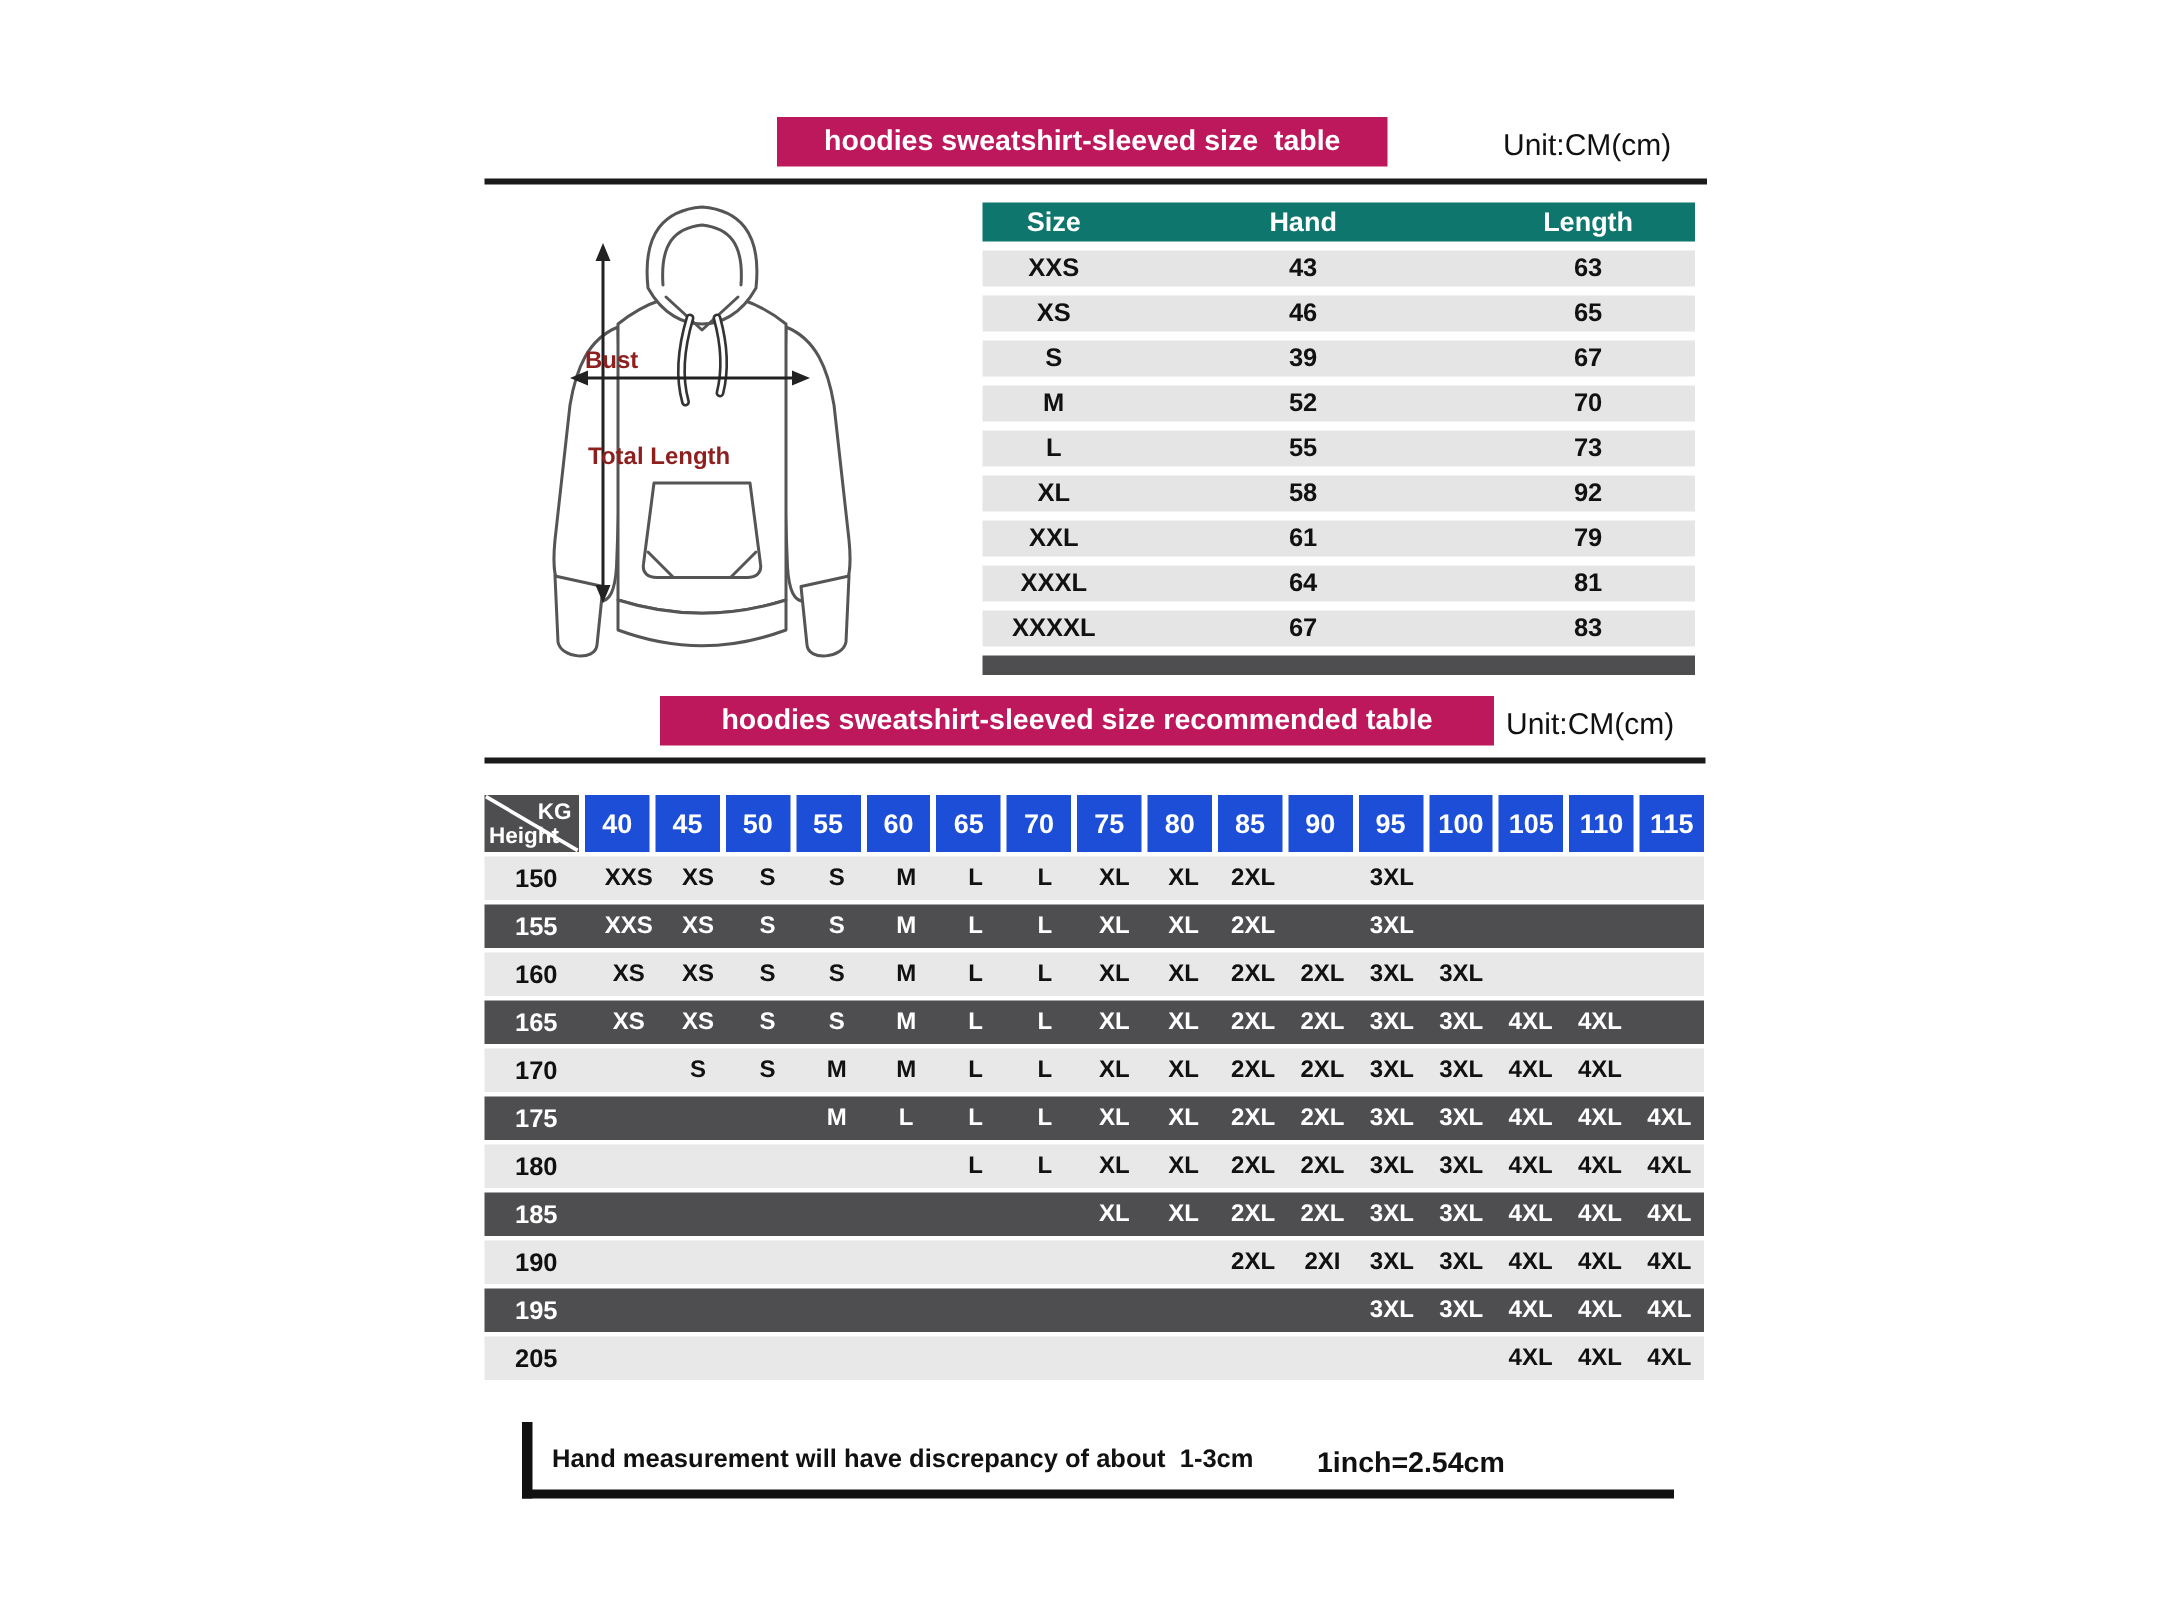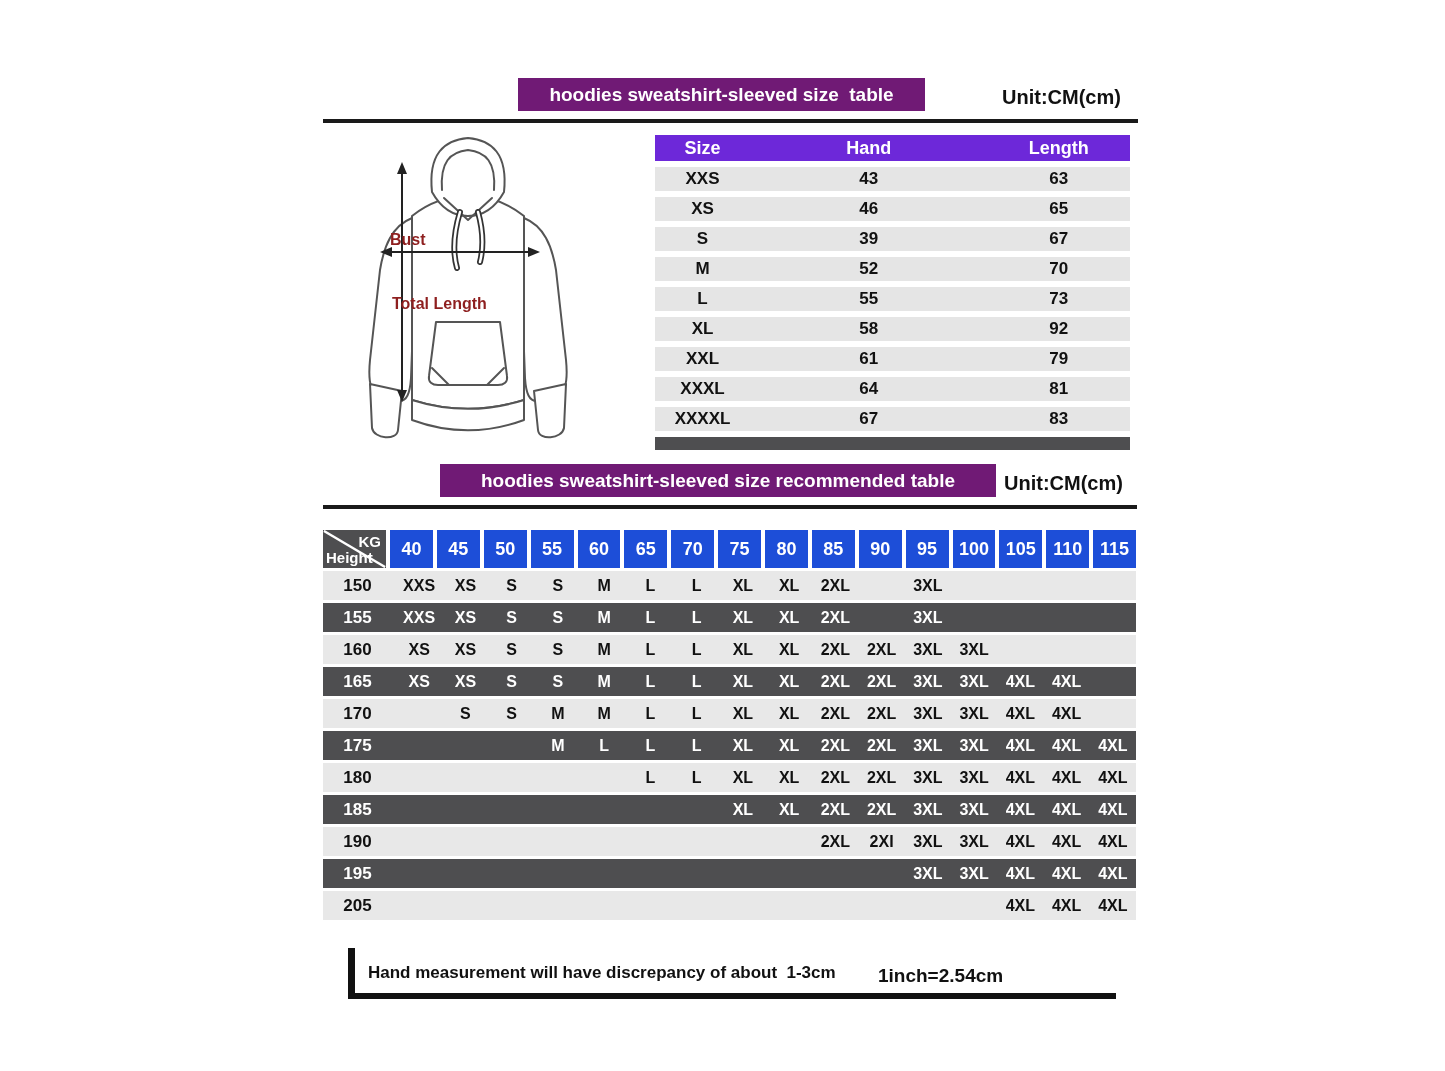--- a/index.html
+++ b/index.html
@@ -1,37 +1,37 @@
 <!DOCTYPE html>
 <html><head>
 <meta charset="utf-8">
 <style>
   html,body{margin:0;padding:0;background:#fff;}
   .canvas{position:relative;width:1445px;height:1071px;background:#fff;
           font-family:"Liberation Sans",sans-serif;overflow:hidden;}
 
   
-  .title-bar{position:absolute;background:#701a75;color:#fff;font-weight:bold;
+  .title-bar{position:absolute;background:#be185d;color:#fff;font-weight:bold;
              display:flex;align-items:center;justify-content:center;font-size:19px;white-space:pre;}
   .t1{left:518px;top:78px;width:407px;height:33px;}
   .t2{left:440px;top:464px;width:556px;height:33px;}
-  .unit{position:absolute;font-weight:bold;font-size:20px;color:#111;white-space:pre;}
+  .unit{position:absolute;font-weight:normal;font-size:20px;color:#111;white-space:pre;}
   .u1{left:1002px;top:86px;}
   .u2{left:1004px;top:472px;}
   .rule{position:absolute;height:4px;background:#1a1a1a;}
   .r1{left:323px;top:119px;width:815px;}
   .r2{left:323px;top:505px;width:814px;}
 
   
   .hoodie{position:absolute;left:332px;top:128px;width:272px;height:332px;}
   .diagram-label{font-weight:bold;font-size:16px;fill:#8e1f1f;}
 
   
   .size-table{position:absolute;left:655px;top:135px;width:475px;}
-  .size-head{display:flex;background:#6d28d9;height:26px;align-items:center;}
+  .size-head{display:flex;background:#0f766e;height:26px;align-items:center;}
   .size-head .sc{color:#fff;font-size:18px;}
   .sc{font-weight:bold;text-align:center;}
   .c0{width:20%;} .c1{width:50%;} .c2{width:30%;}
   .size-row{display:flex;background:#e5e5e5;height:24px;margin-top:6px;
             align-items:center;font-size:17px;color:#111;}
   .size-foot{height:13px;background:#4e4e50;margin-top:6px;}
 
   
   .rec-table{position:absolute;left:323px;top:530px;width:813px;}
   .rec-head{display:flex;height:38px;}

